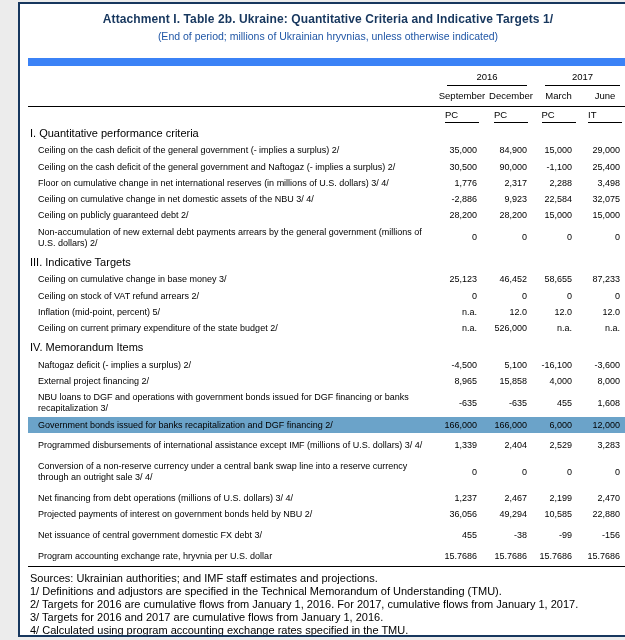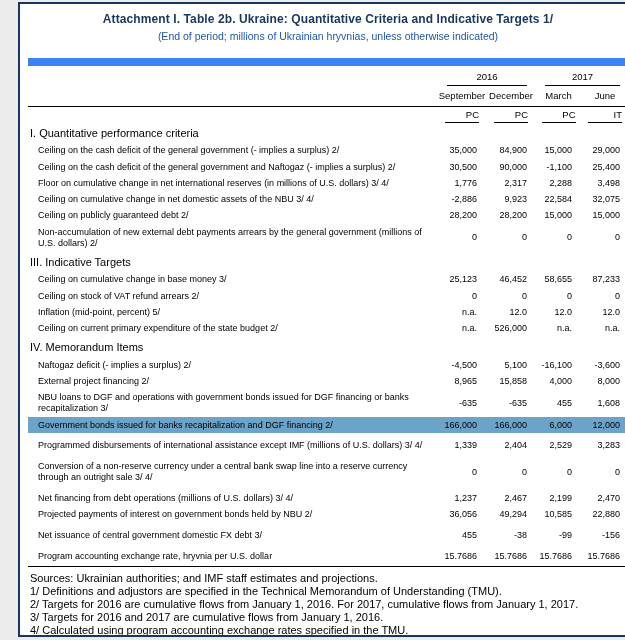--- a/index.html
+++ b/index.html
@@ -11,21 +11,21 @@
   .page{position:absolute;left:18px;top:2px;width:620px;height:635px;background:#fff;border:2px solid var(--c-border);padding:8px 8px 4px 8px;overflow:hidden}
   .title{text-align:center;font-weight:bold;font-size:12px;color:var(--c-title);letter-spacing:.1px}
   .subtitle{text-align:center;font-size:10.5px;color:var(--c-subtitle);padding-top:4px}
   table.tbl{width:601px;margin:16px auto 0;border-collapse:collapse;border-top:8px solid #3b82f6;table-layout:fixed}
   .c-label{width:410px}.c1{width:48px}.c2{width:50px}.c3{width:45px}.c4{width:48px}
   td{font-size:9px;line-height:1.25;padding:0;vertical-align:middle}
   .grpcell{padding-top:5px}
   .grp{border-bottom:1px solid #000;margin:0 9px;padding-bottom:2px;text-align:center;font-size:9.5px}
   tr.months td{border-bottom:1px solid #000;padding:4px 0;text-align:center;font-size:9.5px}
   tr.types td{padding-top:2px}
-  .type-u{border-bottom:1px solid #000;width:34px;margin:0 auto;padding-bottom:1px;text-align:right;font-size:9.5px}
+  .type-u{border-bottom:1px solid #000;width:34px;margin:0 auto;padding-bottom:1px;text-align:left;font-size:9.5px}
   tbody td{padding-top:2.5px;padding-bottom:2.5px}
   tr.sec td{padding-left:2px;font-size:11px;padding-top:4px}
   td.lbl{padding-left:10px;white-space:nowrap}
   tr.wrap td.lbl{white-space:normal}
   td.num{text-align:right;padding-right:9px}
   tr.hl{background:var(--c-hl)}
   tr.gap td{padding-top:7px}
   tr.last td{border-bottom:1px solid #000;padding-bottom:4px}
   .footnotes{padding:5px 2px 0}
   .fn{font-size:11px;line-height:13px}

